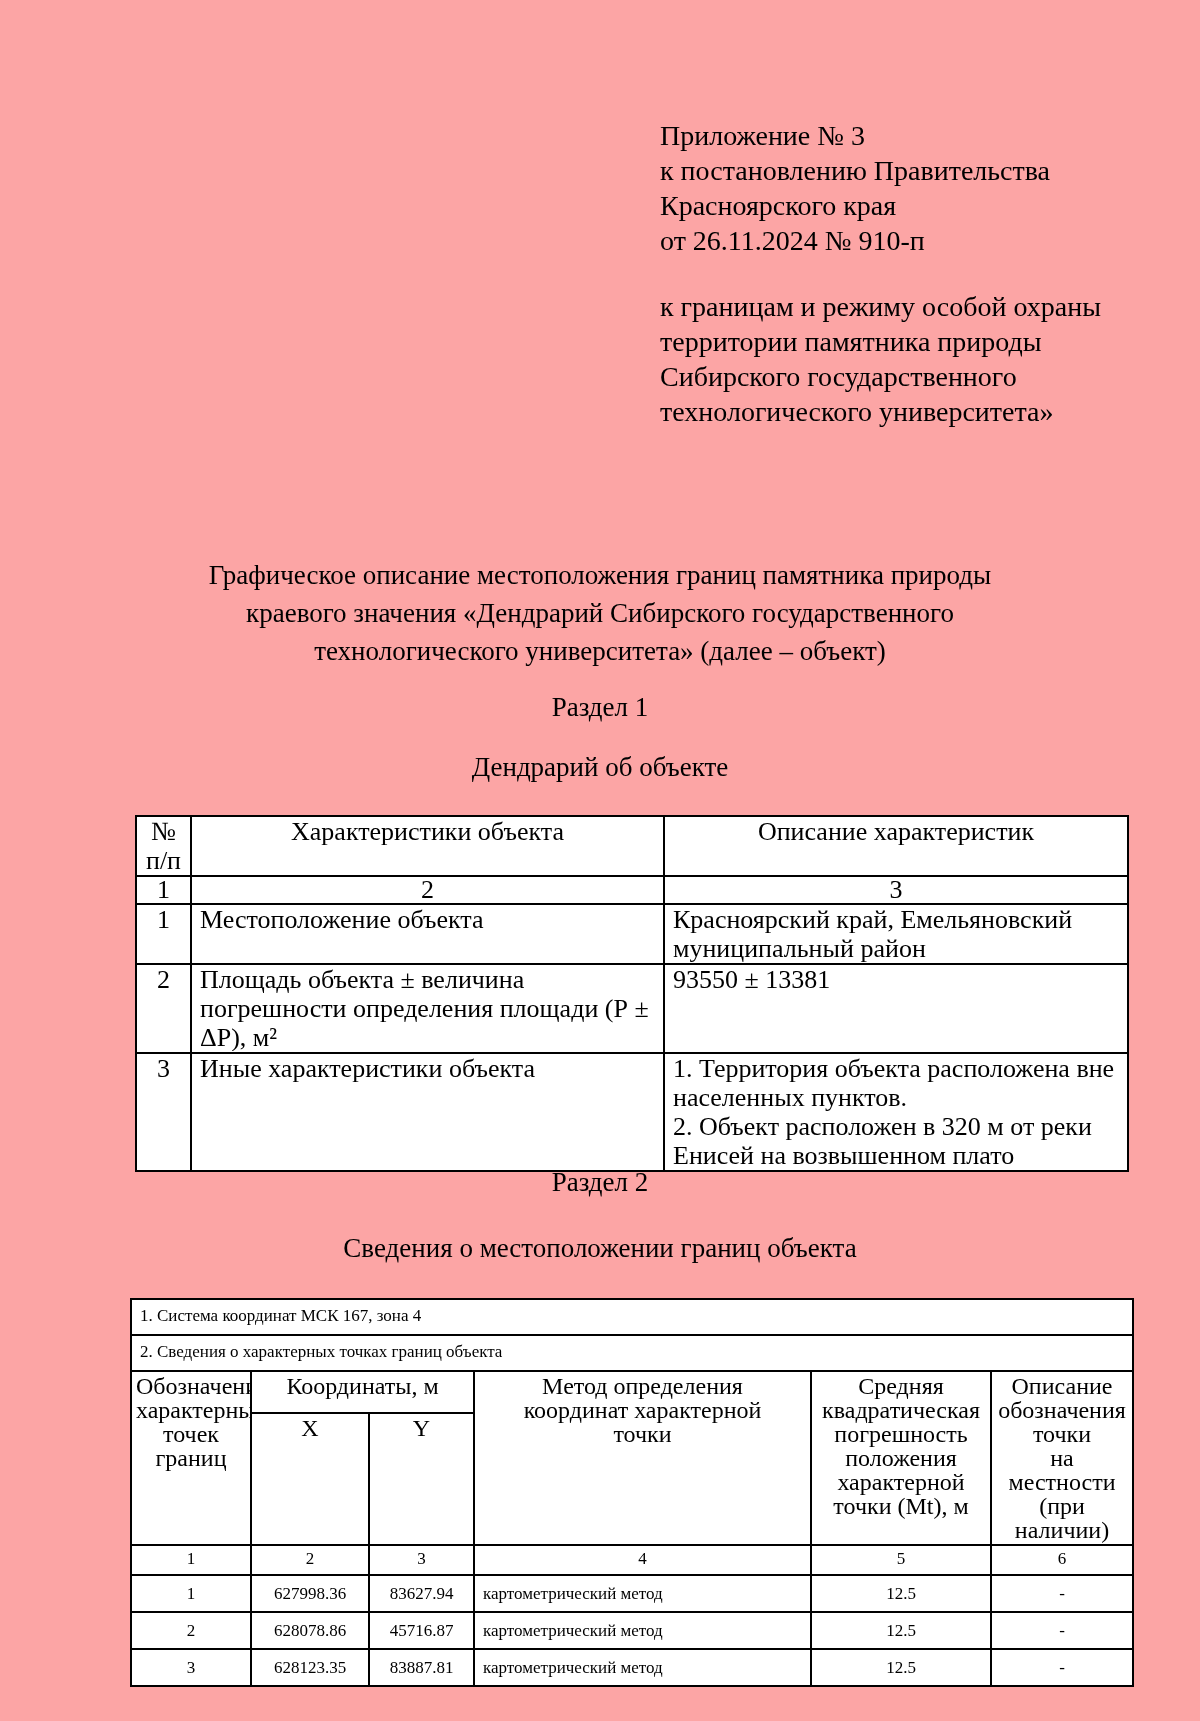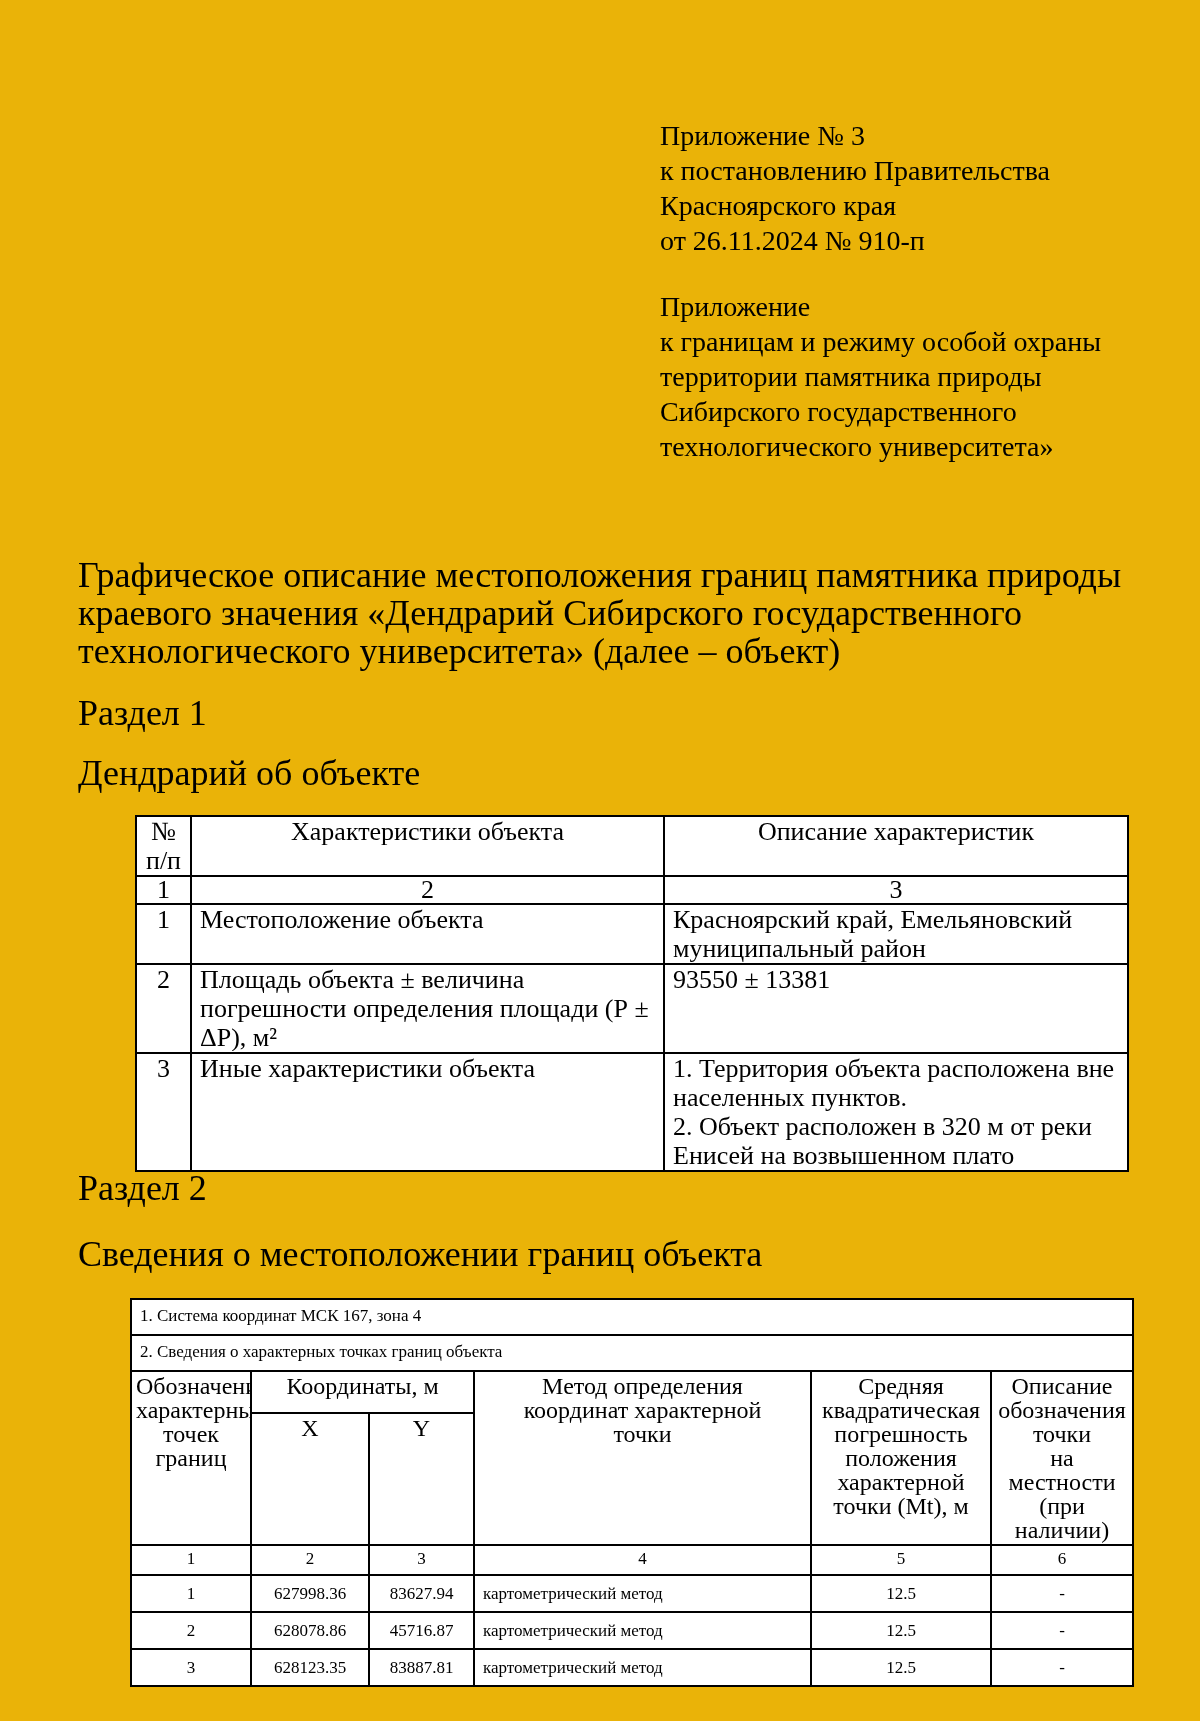--- a/index.html
+++ b/index.html
@@ -1,37 +1,37 @@
 <!DOCTYPE html>
 <html><head>
 <meta charset="utf-8">
 <style>
   * { margin:0; padding:0; box-sizing:border-box; }
   html,body { background:#ffffff; }
   .page {
     position:relative;
     width:1200px;
     height:1721px;
-    background:#eab308;
+    background:#fca5a5;
     color:#000000;
     font-family:"Liberation Serif","DejaVu Serif",serif;
     overflow:hidden;
   }
   .hblock {
     position:absolute;
     left:660px;
     font-size:28px;
     line-height:35px;
   }
   .center-line {
     position:absolute;
-    left:78px;
+    left:70px;
     width:1060px;
-    text-align:left;
-    font-size:36px;
+    text-align:center;
+    font-size:27px;
   }
   .doc-title {
     line-height:38px;
     white-space:pre-line;
   }
   table {
     position:absolute;
     border-collapse:collapse;
     table-layout:fixed;
     background:#fff;
@@ -73,21 +73,20 @@
 <div class="page">
 
   <div class="hblock" style="top:118px;">
     <div>Приложение № 3</div>
     <div>к постановлению Правительства</div>
     <div>Красноярского края</div>
     <div>от 26.11.2024 № 910-п</div>
   </div>
 
   <div class="hblock" style="top:289px;">
-    <div>Приложение</div>
     <div>к границам и режиму особой охраны</div>
     <div>территории памятника природы</div>
     <div>Сибирского государственного</div>
     <div>технологического университета»</div>
   </div>
 
   <div class="center-line doc-title" style="top:556px;">Графическое описание местоположения границ памятника природы
 краевого значения «Дендрарий Сибирского государственного
 технологического университета» (далее – объект)</div>
 

